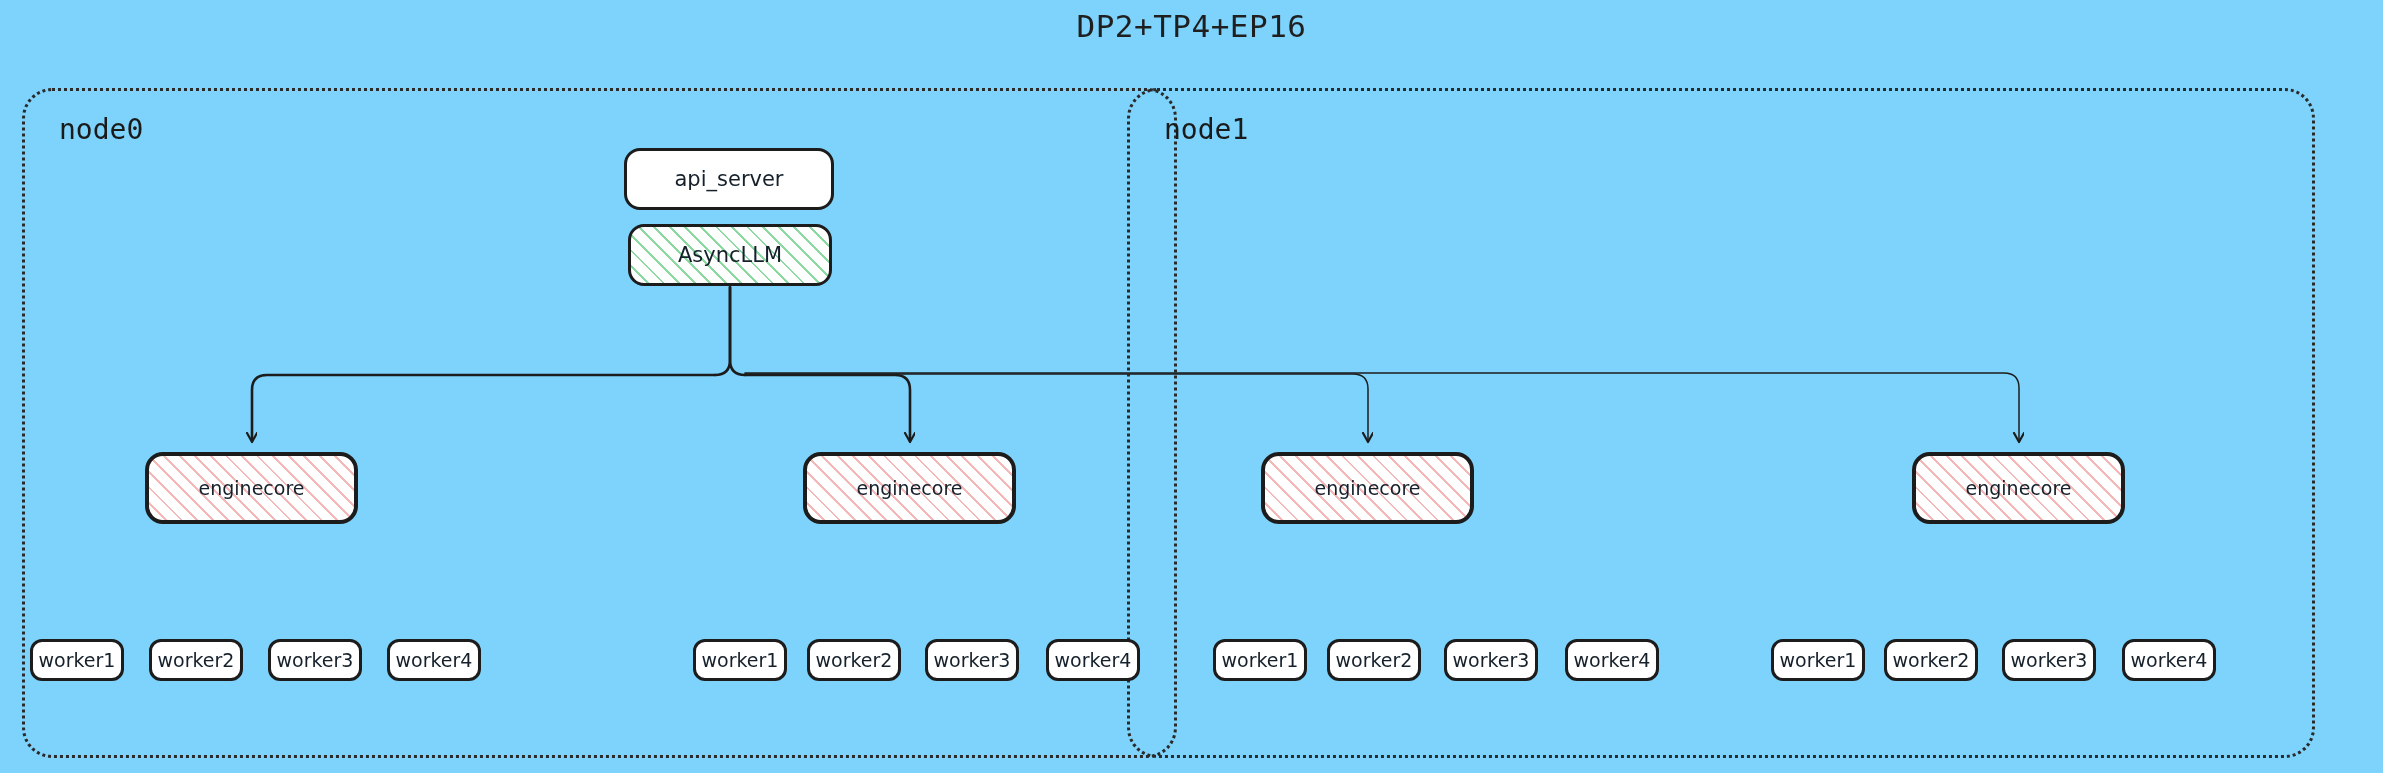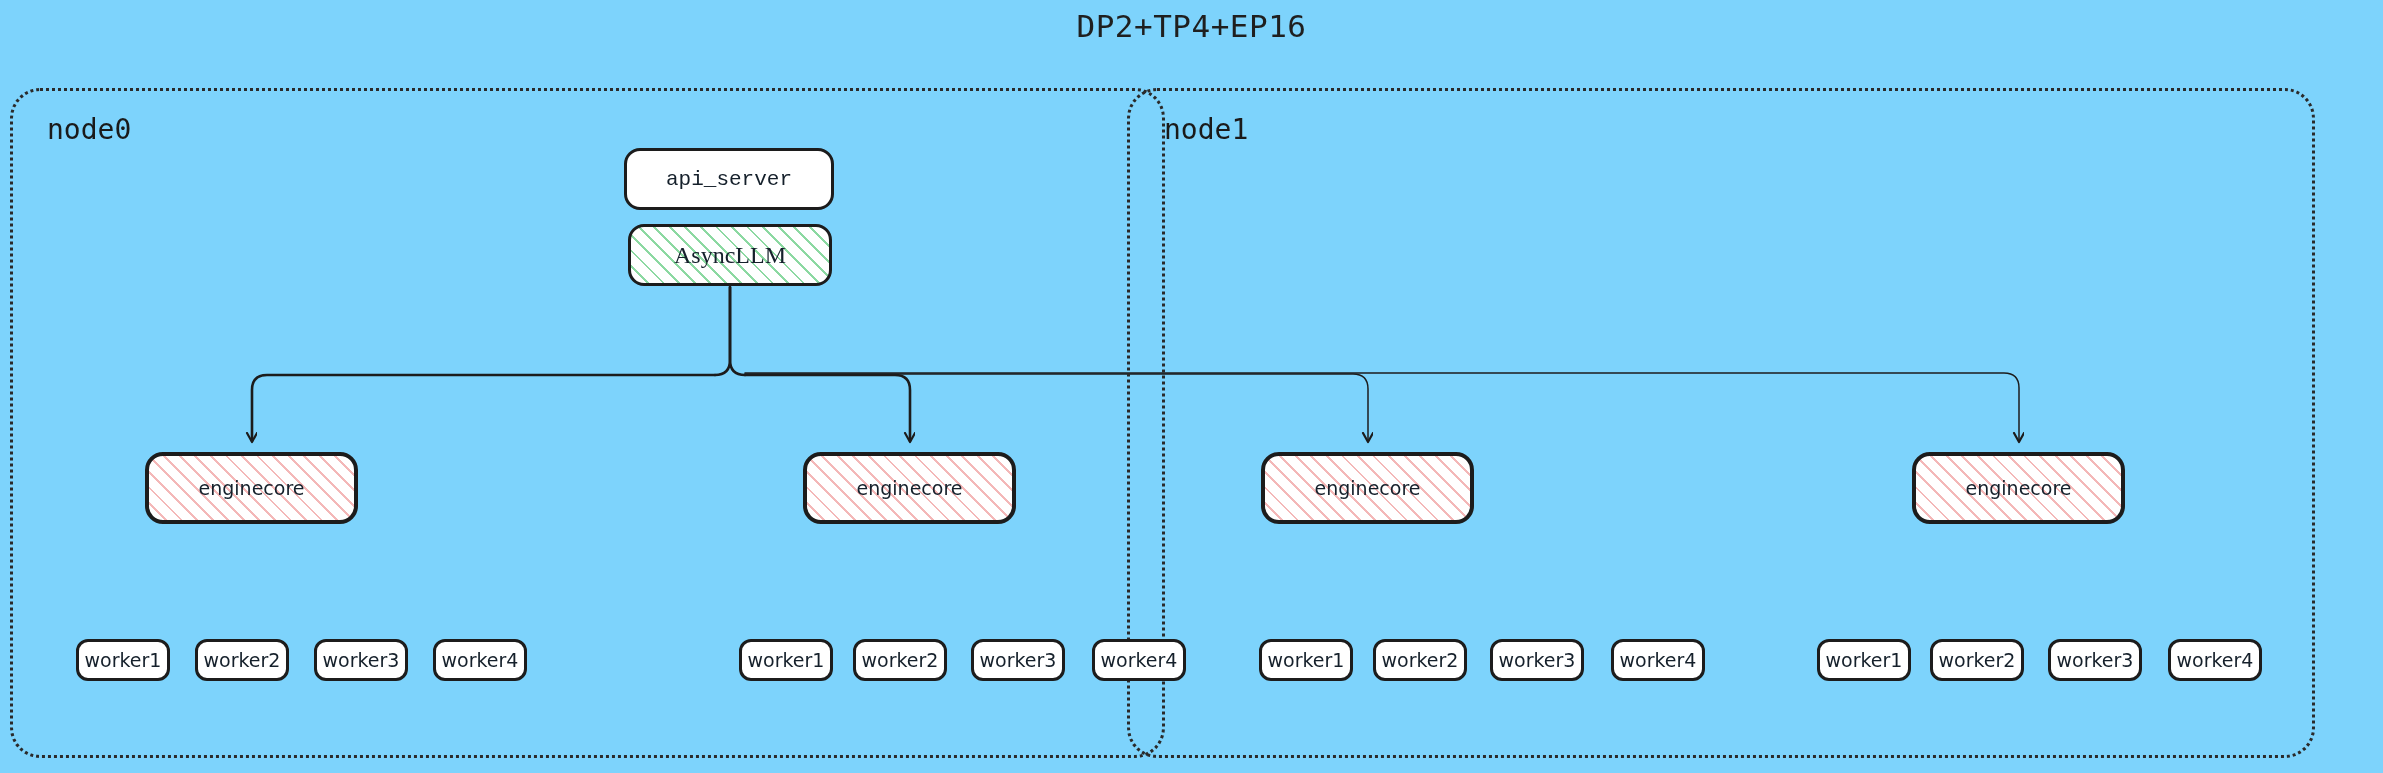--- a/index.html
+++ b/index.html
@@ -74,35 +74,33 @@
   }
   .nodebox .lbl {
     position: relative;
     z-index: 2;
     line-height: 1;
   }
 
   .box-api {
     font-size: 21px;
     border-radius: 16px;
-    font-family: Liberation Mono, monospace;
   }
 
   .box-async {
-    font-size: 24px;
+    font-size: 21px;
     border-radius: 16px;
     background-color: #ffffff;
     background-image: repeating-linear-gradient(
       45deg,
       rgba(120, 210, 145, 0.85) 0px,
       rgba(120, 210, 145, 0.85) 2px,
       rgba(255, 255, 255, 0) 2px,
       rgba(255, 255, 255, 0) 11px
     );
-    font-family: Liberation Serif, serif;
   }
 
   .box-engine {
     font-size: 19px;
     border-radius: 18px;
     border-width: 4px;
     background-color: #ffffff;
     background-image: repeating-linear-gradient(
       45deg,
       rgba(240, 160, 160, 0.75) 0px,
@@ -111,21 +109,20 @@
       rgba(255, 255, 255, 0) 11px
     );
     align-items: center;
   }
 
   .box-worker {
     font-size: 19px;
     border-radius: 12px;
     border-width: 3px;
     background: #ffffff;
-    margin-left: 46px;
   }
 </style>
 </head>
 <body>
 
 <div id="canvas">
 
   <div class="diagram-title">DP2+TP4+EP16</div>
 
   <svg id="edge-layer" viewBox="0 0 2383 773" xmlns="http://www.w3.org/2000/svg">
@@ -143,21 +140,21 @@
       <path d="M715,375 L267,375 Q252,375 252,390 L252,441" marker-end="url(#arrowhead)"></path>
 
       <path d="M745,375 L895,375 Q910,375 910,390 L910,441" marker-end="url(#arrowhead)"></path>
 
       <path d="M745,374 L1353,374 Q1368,374 1368,389 L1368,441" stroke-width="1.5" marker-end="url(#arrowhead)"></path>
 
       <path d="M745,373 L2004,373 Q2019,373 2019,388 L2019,441" stroke-width="1.5" marker-end="url(#arrowhead)"></path>
     </g>
   </svg>
 
-  <div class="cluster" style="left:10px; top:88px; width:1155px; height:670px;">
+  <div class="cluster" style="left:22px; top:88px; width:1155px; height:670px;">
     <div class="cluster-label">node0</div>
   </div>
 
   <div class="cluster" style="left:1127px; top:88px; width:1188px; height:670px;">
     <div class="cluster-label">node1</div>
   </div>
 
   <div class="nodebox box-api" style="left:624px; top:148px; width:210px; height:62px;">
     <span class="lbl">api_server</span>
   </div>

